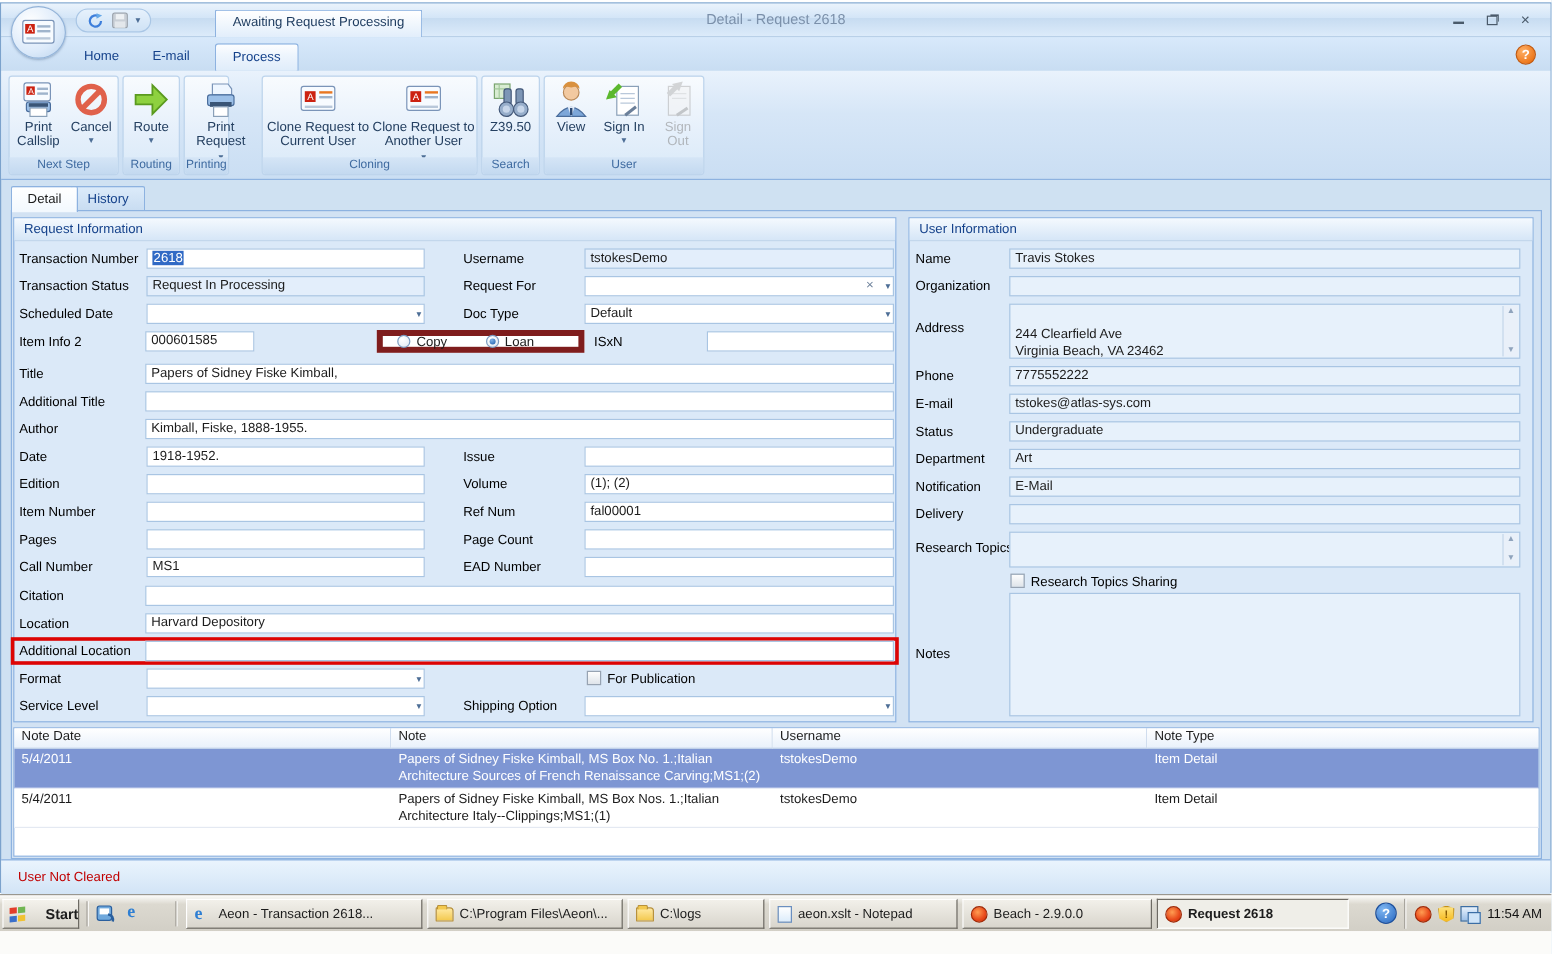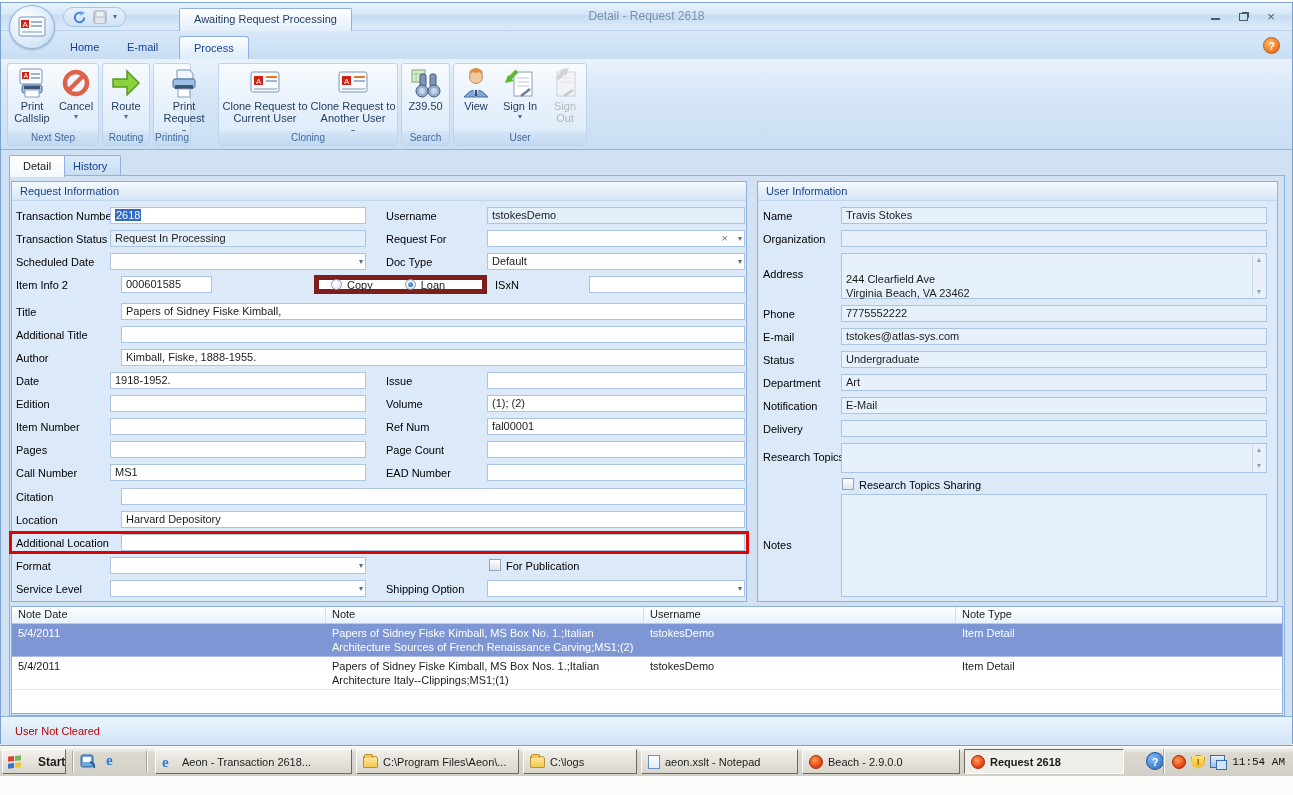--- a/index.html
+++ b/index.html
@@ -65,21 +65,21 @@
   .gb-header { height:19px; line-height:19px; padding-left:8px; color:#15428b;
     background:linear-gradient(#f4f9fe,#d6e6f7); border-bottom:1px solid #c3d7ec; }
   .row { position:absolute; left:0; right:0; height:22px; }
   .lbl { position:absolute; top:3px; color:#000; white-space:nowrap; }
   .fld { position:absolute; top:0; height:17px; background:#fff; border:1px solid #a9c5e3;
     padding:1px 4px 0 4px; white-space:nowrap; overflow:hidden; }
   .fld.tint { background:#e3eefb; }
   .fld .ddarr { position:absolute; right:2px; top:3px; font-size:8px; color:#4d6e96; }
   .fld .clrx { position:absolute; right:16px; top:1px; font-size:11px; color:#6b7f99; }
   .sel-text { background:#316ac5; color:#fff; padding:0 1px; }
-  .c1l { left:4px; } .c1f { left:98px; width:256px; }
+  .c1l { left:4px; } .c1f { left:110px; width:232px; }
   .c2l { left:374px; } .c2f { left:475px; width:258px; }
   .wide { left:109px; width:624px; }
   .red-outline { position:absolute; left:-3px; width:740px; height:23px; border:3px solid #dd0404; top:-3px; }
   .radiobox { position:absolute; left:302px; width:173px; height:19px; top:-1px; background:#fff;
     border:5px solid #7f1d1d; display:flex; align-items:center; }
   .radio { width:11px; height:11px; border-radius:50%; border:1px solid #7a9ac0;
     background:radial-gradient(circle at 35% 30%, #fff, #dfe8f2); display:inline-block; position:relative; }
   .radio.on::after { content:""; position:absolute; left:2px; top:2px; width:5px; height:5px; border-radius:50%;
     background:radial-gradient(circle at 35% 30%, #7fb2e8, #1b5dab); }
   .cb { width:12px; height:12px; border:1px solid #919b a8; border:1px solid #97a3b2;
@@ -138,21 +138,21 @@
     border-left:1px solid #a8a59d; box-shadow:inset 1px 0 0 #fff; padding:0 6px 0 8px; }
   .helpq { position:absolute; top:6px; width:18px; height:18px; border-radius:50%;
     background:radial-gradient(circle at 35% 30%, #7fb7f2, #2767c0); color:#fff; font-weight:bold;
     text-align:center; line-height:18px; font-size:11px; border:1px solid #1c4f9c; }
   .shield { width:14px; height:14px; background:linear-gradient(#ffe27a,#f5b91d); border:1px solid #c79210;
     clip-path:polygon(50% 0, 100% 18%, 92% 78%, 50% 100%, 8% 78%, 0 18%); color:#8a5b00; font-weight:bold;
     font-size:9px; text-align:center; line-height:13px; }
   .rdp { width:15px; height:13px; background:linear-gradient(#e8f2fd,#9cc0e8); border:1px solid #3b6ea5; position:relative;}
   .rdp::after { content:""; position:absolute; right:-3px; bottom:-3px; width:9px; height:8px;
     background:#cfe4f8; border:1px solid #3b6ea5; }
-  .clock { font-size:11px; color:#111; padding-left:2px;font-family:Liberation Mono, monospace; }
+  .clock { font-size:11px; color:#111; padding-left:2px; }
   .bottomstrip { position:absolute; left:0; top:776px; width:1293px; height:19px; background:#fbfbf9; }
 </style>
 </head>
 <body>
 
 <div class="window">
 
   <div class="titlebar">
     <div class="win-title">Detail - Request 2618</div>
     <div class="winctrls">

